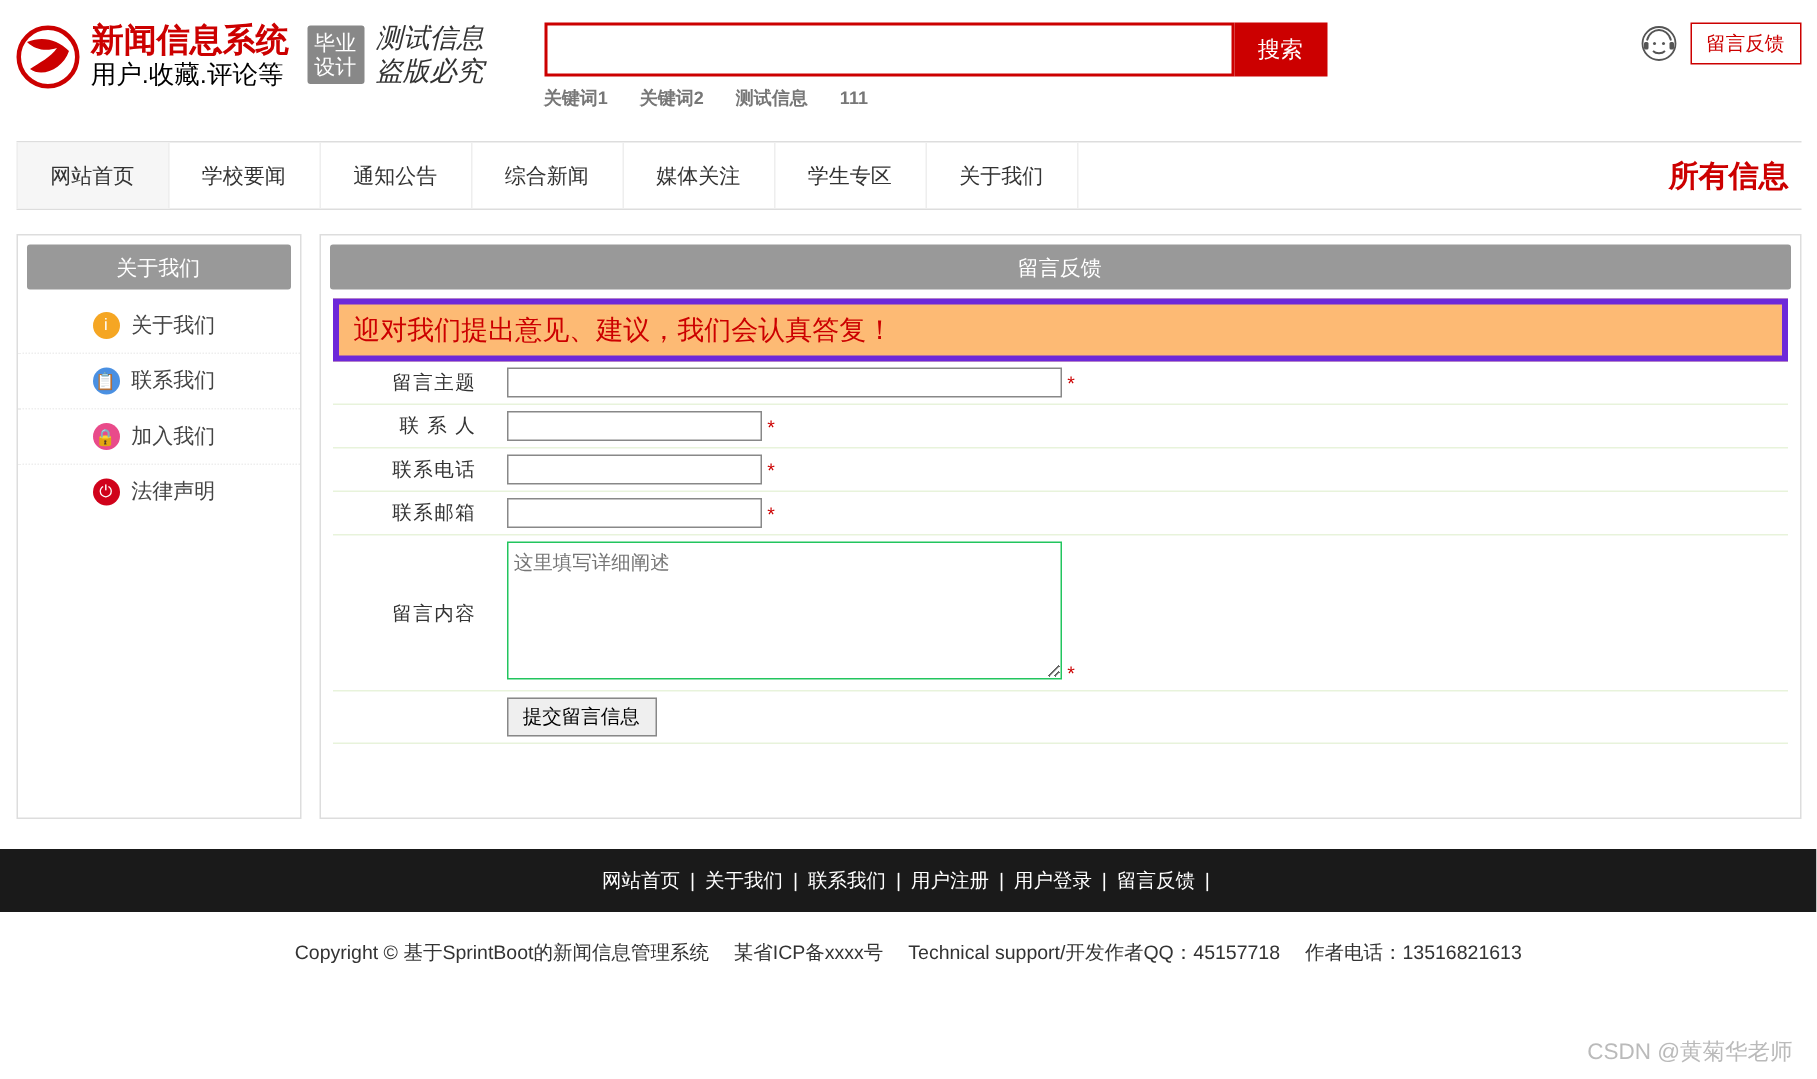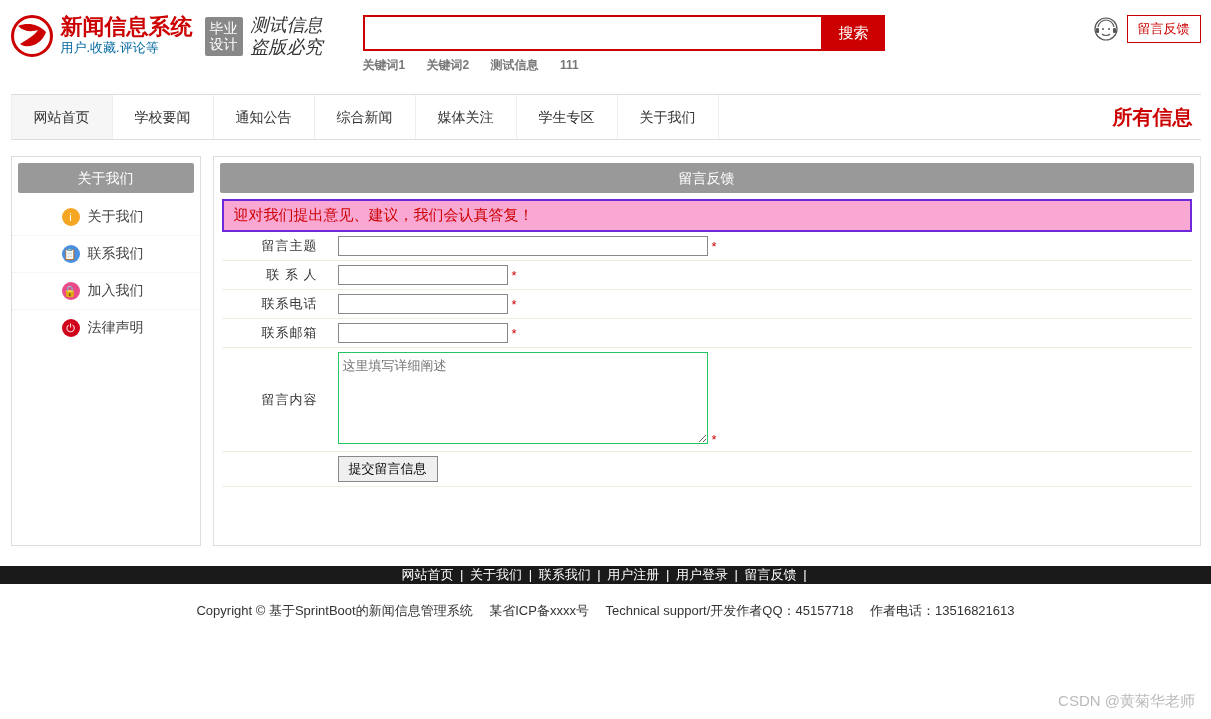--- a/index.html
+++ b/index.html
@@ -7,21 +7,21 @@
 .container { width: 1190px; margin: 0 auto; }
 
 
 .header { padding: 15px 0 10px; }
 .header-inner { display: flex; align-items: flex-start; }
 .logo-block { display: flex; align-items: center; }
 .logo-circle { width: 42px; height: 42px; border-radius: 50%; border: 3px solid #c00; display: flex; align-items: center; justify-content: center; position: relative; overflow: hidden; }
 .logo-circle svg { width: 36px; height: 36px; }
 .logo-text { margin-left: 8px; }
 .logo-text .l1 { font-size: 22px; color: #c00; font-weight: bold; line-height: 1.1; }
-.logo-text .l2 { font-size: 13px; color: #0369a1; line-height: 1.3; }
+.logo-text .l2 { font-size: 17px; color: #000000; line-height: 1.3; }
 .badge-block { margin-left: 12px; display: flex; align-items: center; }
 .badge { background: #888; color: #fff; font-size: 14px; padding: 4px 5px; line-height: 1.1; border-radius: 2px; text-align: center; }
 .badge span { display: block; }
 .script-text { margin-left: 8px; font-size: 18px; font-style: italic; font-family: "KaiTi", serif; color: #333; line-height: 1.2; }
 .script-text span { display: block; }
 .search-block { margin-left: 40px; flex: 1; }
 .search-row { display: flex; }
 .search-input { flex: 1; max-width: 460px; border: 2px solid #c00; height: 36px; padding: 0 8px; font-size: 14px; outline: none; }
 .search-btn { background: #c00; color: #fff; border: none; height: 36px; width: 62px; font-size: 15px; cursor: pointer; }
 .search-kw { margin-top: 6px; font-size: 12px; color: #777; font-weight: bold; }
@@ -46,35 +46,35 @@
 .sidebar-item:last-child { border-bottom: none; }
 .sidebar-item .s-icon { position: absolute; left: 50px; width: 18px; height: 18px; border-radius: 50%; display: flex; align-items: center; justify-content: center; color: #fff; font-size: 11px; }
 .sidebar-item .s-label { margin-left: 26px; }
 .ic-info { background: #f5a623; }
 .ic-contact { background: #4a90e2; }
 .ic-join { background: #e94b8a; }
 .ic-legal { background: #d0021b; }
 
 .content { flex: 1; border: 1px solid #ddd; }
 .panel-title { background: #999; color: #fff; text-align: center; height: 30px; line-height: 30px; font-size: 14px; margin: 6px; border-radius: 2px; }
-.hint { margin: 0 8px; background: #f9a8d4; border: 2px solid #6d28d9; color: #c00; padding: 5px 10px; font-size: 15px; }
+.hint { margin: 0 8px; background: #fdba74; border: 4px solid #6d28d9; color: #c00; padding: 5px 10px; font-size: 18px; }
 .form-table { width: calc(100% - 16px); margin: 0 8px 8px; border-collapse: collapse; }
 .form-table tr { border-bottom: 1px solid #e8f3db; }
 .form-table td { padding: 4px 6px; vertical-align: middle; }
 .form-table td:first-child { width: 110px; text-align: right; padding-right: 14px; color: #333; letter-spacing: 1px; }
 .form-table input[type=text] { border: 1px solid #888; height: 20px; padding: 0 4px; font-size: 13px; }
 .form-table textarea { border: 1px solid #22c55e; padding: 4px; font-size: 13px; font-family: inherit; resize: both; }
 .req { color: #c00; margin-left: 4px; }
 .w-long { width: 370px; }
 .w-short { width: 170px; }
 .w-ta { width: 370px; height: 92px; }
 .submit-btn { border: 1px solid #888; background: #efefef; padding: 3px 10px; font-size: 13px; cursor: pointer; }
 
 
-.footer-bar { background: #1a1a1a; color: #fff; text-align: center; padding: 0 0; margin-top: 20px; font-size: 13px; }
+.footer-bar { background: #1a1a1a; color: #fff; text-align: center; padding: 12px 0; margin-top: 20px; font-size: 13px; }
 .footer-bar span { margin: 0 3px; }
 .footer-bar a { color: #fff; cursor: pointer; }
 .copyright { text-align: center; color: #333; font-size: 13px; padding: 18px 0 10px; }
 .watermark { position: fixed; right: 16px; bottom: 8px; color: rgba(140,140,140,0.6); font-size: 15px; pointer-events: none; }
 </style>
 </head>
 <body>
 
 <div class="container">
 

